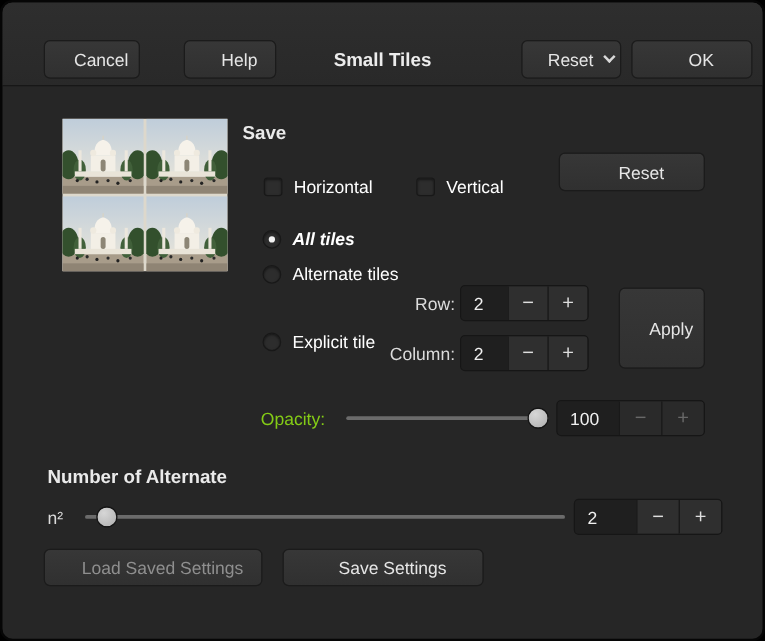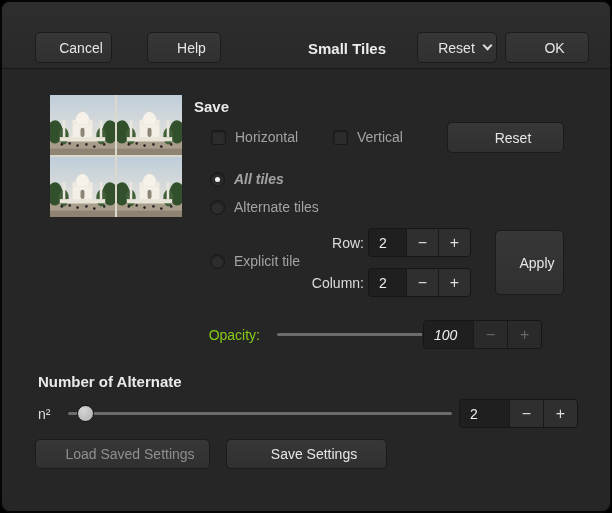--- a/index.html
+++ b/index.html
@@ -28,40 +28,40 @@
     background: linear-gradient(#373737, #303030);
     border: 1px solid #1b1b1b;
     border-radius: 5px;
     color: #e6e6e6; font-size: 14px;
     cursor: default;
     padding-left: 15px;
   }
   .btn.dim-label { color: #8f8f8f; }
   .title {
     position: absolute; top: 38px; left: 50%; transform: translateX(-50%);
-    font-weight: bold; font-size: 15px; color: #ececec; white-space: nowrap; margin-left: 41px;
+    font-weight: bold; font-size: 15px; color: #ececec; white-space: nowrap;
   }
   .chev {
     width: 7px; height: 7px; margin-left: 9px; margin-top: -4px;
     border-right: 2px solid #d9d9d9; border-bottom: 2px solid #d9d9d9;
     transform: rotate(45deg);
   }
   .preview {
     position: absolute; left: 48px; top: 93px; width: 132px; height: 122px;
     display: grid; grid-template-columns: 1fr 1fr; grid-template-rows: 1fr 1fr;
     gap: 2px; background: #ddd8cc;
   }
   .preview svg { display: block; width: 100%; height: 100%; }
   .sec-label { position: absolute; font-weight: bold; font-size: 15px; color: #eaeaea; }
   .lbl { position: absolute; font-size: 14px; color: #dcdcdc; }
   .lbl.dim { color: #84cc16; }
   .lbl.right { text-align: right; }
   .checkbox, .radio {
     position: absolute; display: flex; align-items: center; gap: 9px;
-    font-size: 14px; color: #a3a3a3; cursor: default;
+    font-size: 14px; color: #ffffff; cursor: default; margin-top: 12px;
   }
   .checkbox .box {
     width: 15px; height: 15px; flex: 0 0 15px;
     background: #2d2d2d; border: 1px solid #181818; border-radius: 3px;
     box-shadow: inset 0 1px 2px rgba(0,0,0,.5);
   }
   .radio .circle {
     width: 15px; height: 15px; flex: 0 0 15px; position: relative;
     background: #2d2d2d; border: 1px solid #181818; border-radius: 50%;
     box-shadow: inset 0 1px 2px rgba(0,0,0,.5);
@@ -135,21 +135,21 @@
 <div class="window">
 
   <div class="headerbar">
     <div class="btn" style="left:33px; top:30px; width:77px; height:31px;">Cancel</div>
     <div class="btn" style="left:119px; top:30px; width:74px; height:31px;margin-left:26px;">Help</div>
     <div class="title">Small Tiles</div>
     <div class="btn" style="left:415px; top:30px; width:80px; height:31px;">
       <span>Reset</span>
       <span class="chev"></span>
     </div>
-    <div class="btn" style="left:503px; top:30px; width:84px; height:31px;">OK</div>
+    <div class="btn" style="left:503px; top:30px; width:97px; height:31px;">OK</div>
   </div>
 
   <div class="preview">
     <svg viewBox="0 0 66 57" preserveAspectRatio="none">
         <use href="#taj-scene"></use>
       </svg>
     <svg viewBox="0 0 66 57" preserveAspectRatio="none">
         <use href="#taj-scene"></use>
       </svg>
     <svg viewBox="0 0 66 57" preserveAspectRatio="none">
@@ -200,21 +200,21 @@
     <div class="sbtn" style="width:32px;">+</div>
   </div>
 
   <div class="btn" style="left:493px; top:228px; width:69px; height:65px;">Apply</div>
 
   <div class="lbl dim right" style="left:188px; top:325px; width:70px;">Opacity:</div>
   <div class="slider" style="left:275px; top:324px; width:162px;">
     <div class="track"></div>
     <div class="handle" style="left:145px;"></div>
   </div>
-  <div class="spin" style="left:421px; top:318px;font-style:italic;">
+  <div class="spin" style="left:443px; top:318px;">
     <div class="val" style="width:49px;">100</div>
     <div class="sbtn dim" style="width:34px;">−</div>
     <div class="sbtn dim" style="width:34px;">+</div>
   </div>
 
   <div class="sec-label" style="left:36px; top:371px;">Number of Alternate</div>
 
   <div class="lbl" style="left:36px; top:404px;">n²</div>
   <div class="slider" style="left:66px; top:403px; width:384px;">
     <div class="track"></div>

